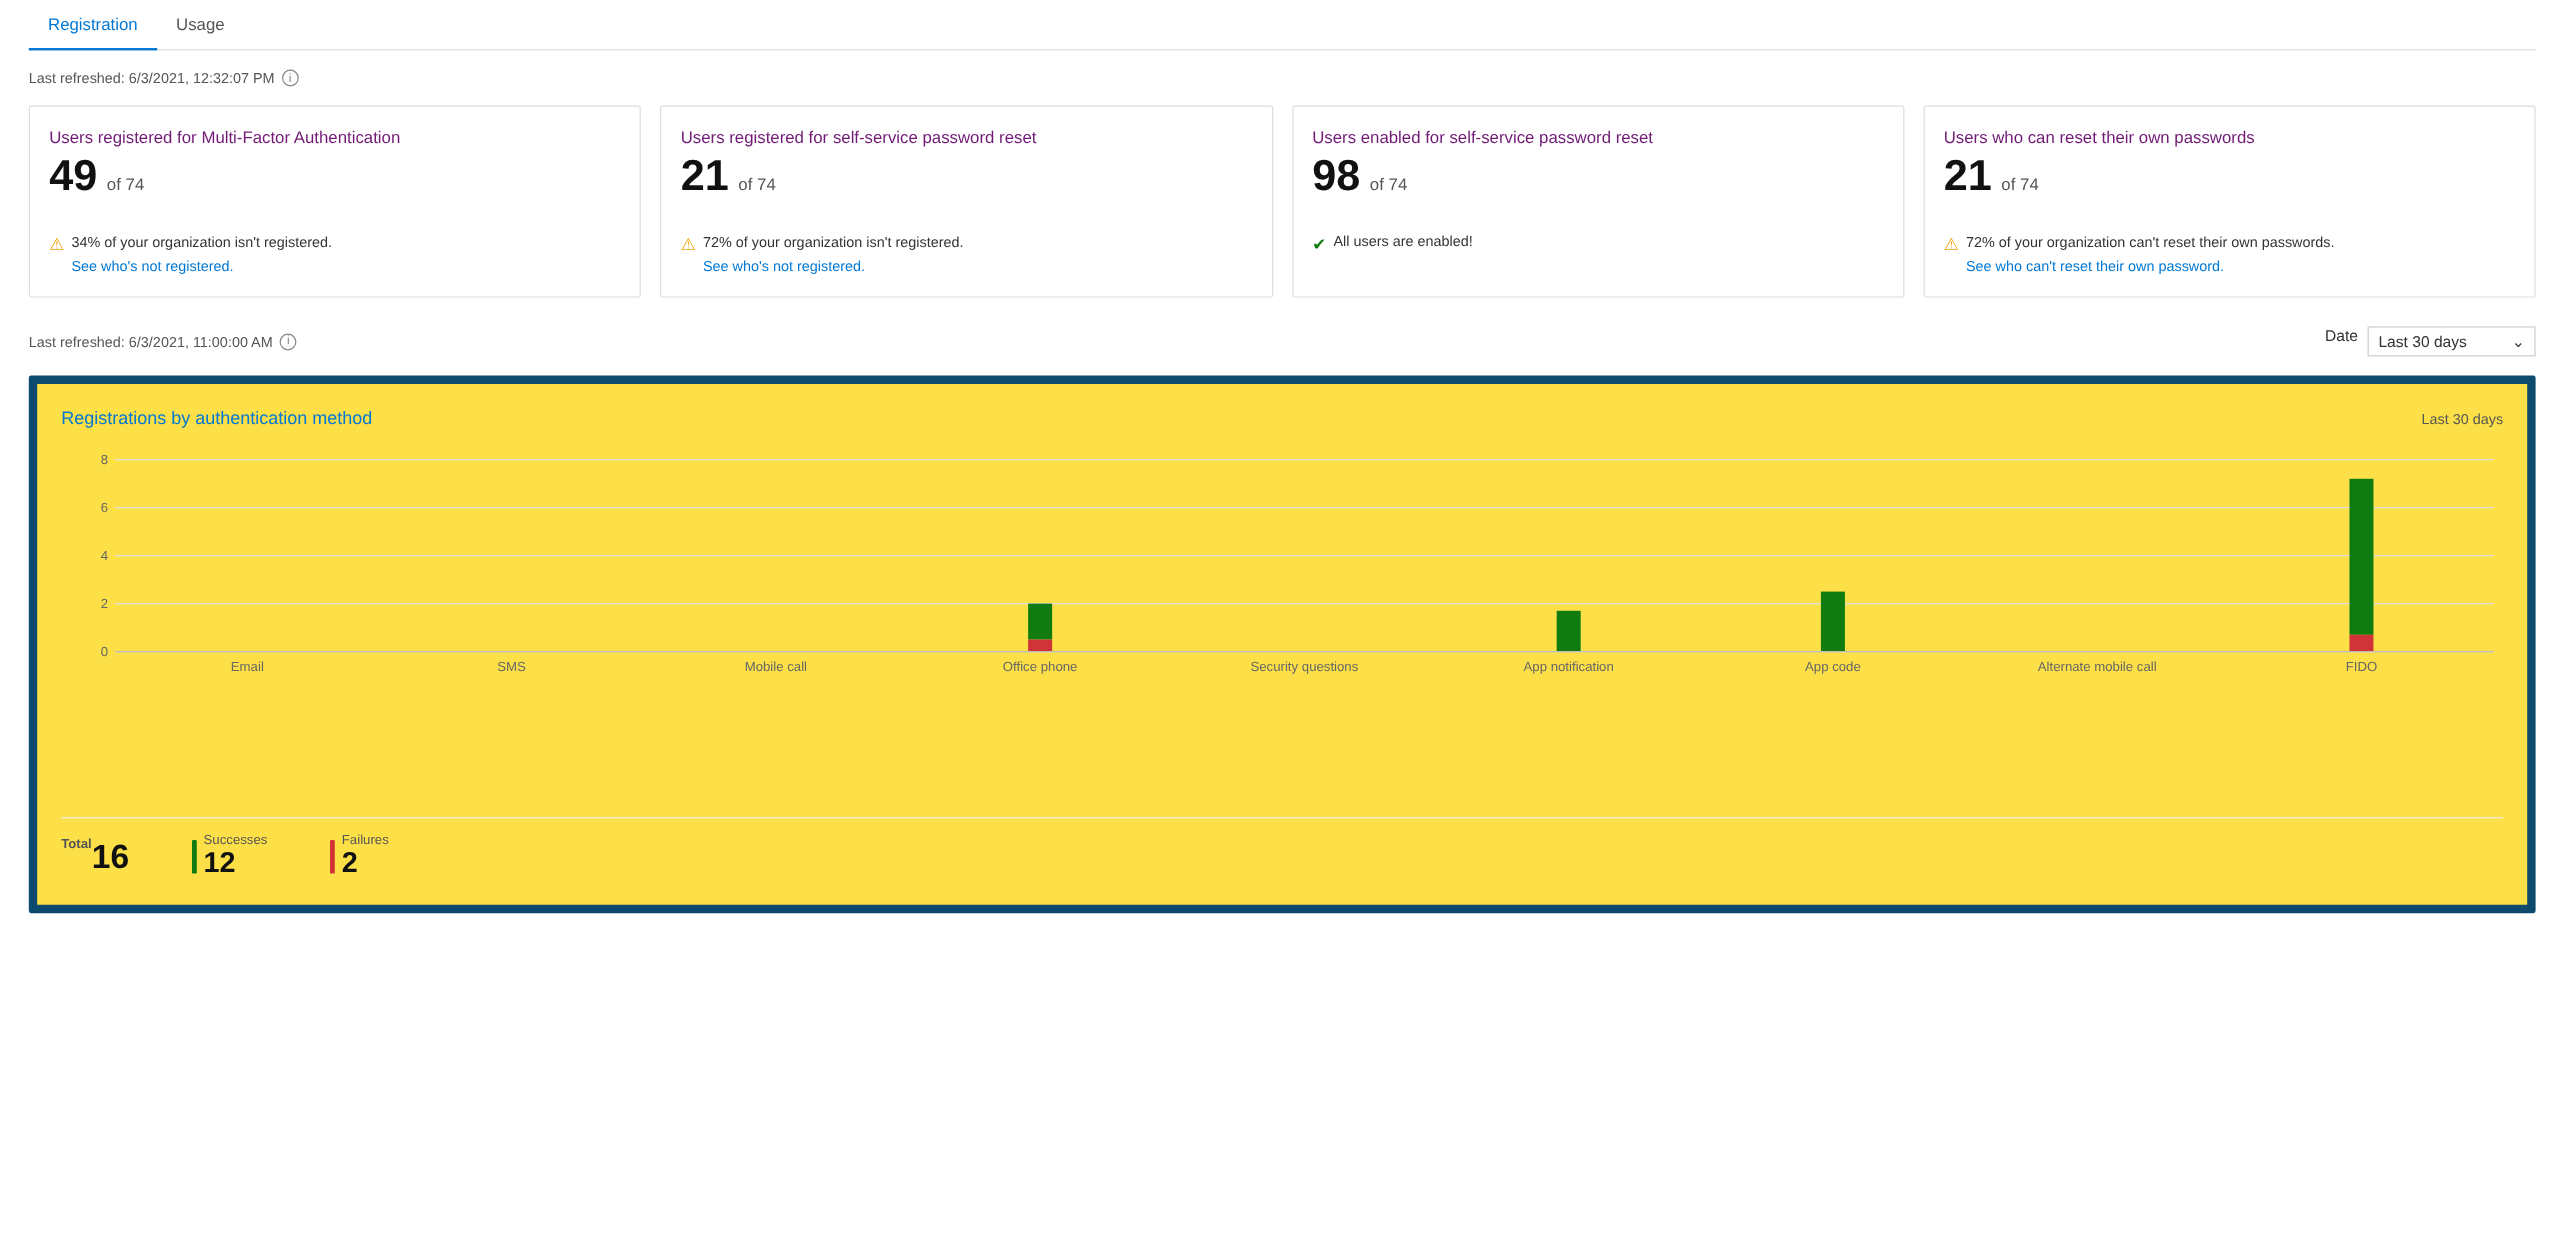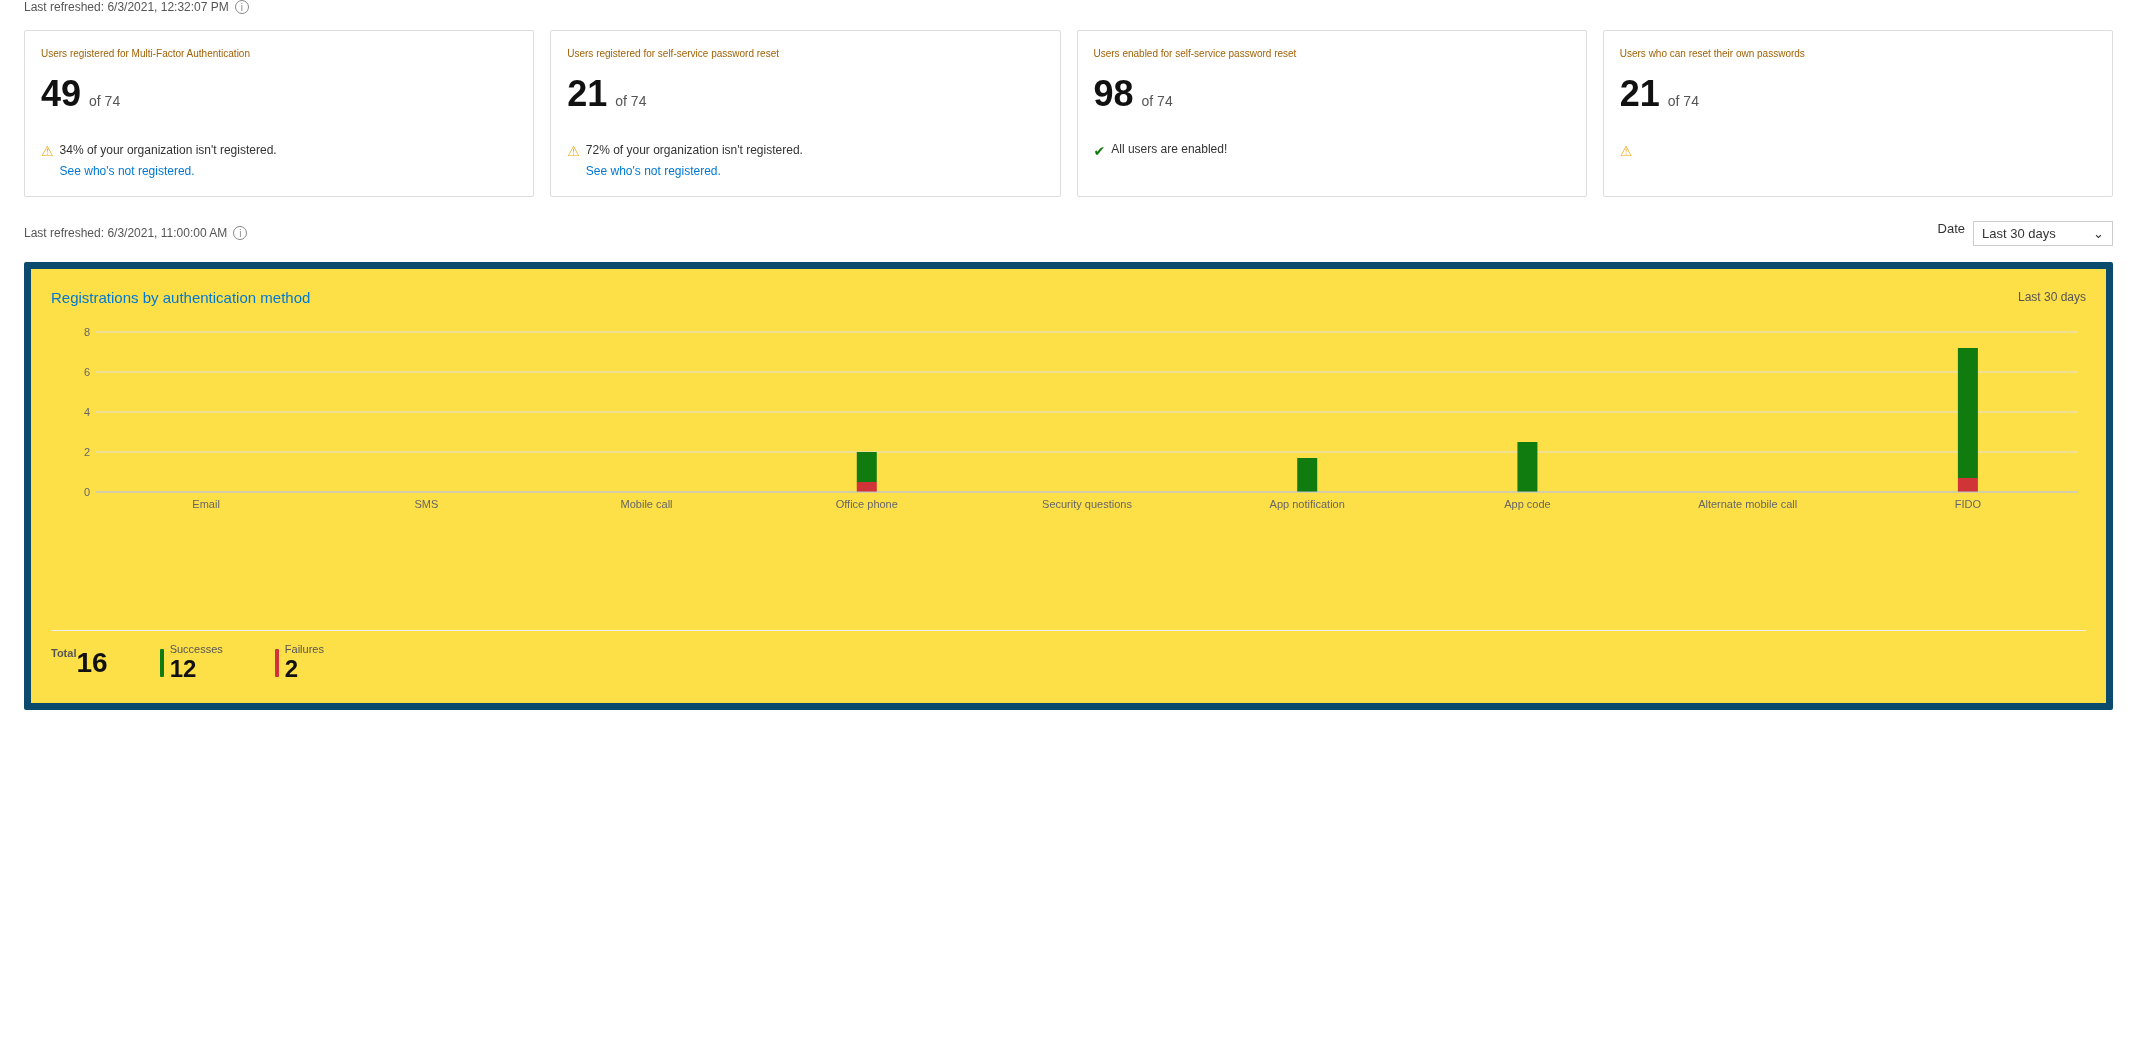--- a/index.html
+++ b/index.html
@@ -12,21 +12,21 @@
     .tab { padding: 12px 16px; cursor: pointer; font-size: 14px; color: #555; border-bottom: 2px solid transparent; margin-bottom: -1px; }
     .tab.active { color: #0078d4; border-bottom: 2px solid #0078d4; font-weight: 500; }
     
     
     .refresh-line { font-size: 12px; color: #555; margin-bottom: 16px; display: flex; gap: 6px; }
     .info-icon { width: 14px; height: 14px; border-radius: 50%; border: 1px solid #888; display: inline-flex; align-items: center; justify-content: center; font-size: 10px; color: #888; cursor: pointer; flex-shrink: 0; }
     
     
     .cards-row { display: grid; grid-template-columns: repeat(4, 1fr); gap: 16px; margin-bottom: 24px; }
     .card { border: 1px solid #ddd; border-radius: 2px; padding: 16px; background: #fff; }
-    .card-title { color: #a16207; font-size: 10px; margin-bottom: 12px; line-height: 1.4; }
+    .card-title { color: #701a75; font-size: 14px; line-height: 1.4; }
     .card-count { display: flex; align-items: baseline; gap: 8px; margin-bottom: 27px; }
     .card-count .big { font-size: 36px; font-weight: 700; color: #111; }
     .card-count .of { font-size: 14px; color: #555; }
     .card-warning { display: flex; align-items: flex-start; gap: 6px; font-size: 12px; color: #333; }
     .warn-icon { color: #f0a30a; font-size: 14px; flex-shrink: 0; margin-top: 1px; }
     .card-warning-text { line-height: 1.4; }
     .card-link { color: #0078d4; cursor: pointer; text-decoration: none; display: block; margin-top: 4px; font-size: 12px; }
     .success-icon { color: #107c10; font-size: 14px; flex-shrink: 0; margin-top: 1px; }
     
     
@@ -55,20 +55,24 @@
     .legend-bar.failure { background: #d13438; }
     .legend-text { display: flex; flex-direction: column; }
     .legend-label { font-size: 11px; color: #555; }
     .legend-value { font-size: 24px; font-weight: 700; color: #111; }
   </style>
 </head>
 <body>
 
 <div class="page">
 
+  <div class="tabs">
+    <div class="tab active">Registration</div>
+    <div class="tab">Usage</div>
+  </div>
 
   <div class="refresh-line">
     <span>Last refreshed: 6/3/2021, 12:32:07 PM</span>
     <span class="info-icon">i</span>
   </div>
 
   <div class="cards-row">
   <div class="card">
       <div class="card-title">Users registered for Multi-Factor Authentication</div>
       <div class="card-count">
@@ -113,20 +117,24 @@
     </div>
       <div class="card">
       <div class="card-title">Users who can reset their own passwords</div>
       <div class="card-count">
         <span class="big">21</span>
         <span class="of">of 74</span>
       </div>
 
         <div class="card-warning">
           <span class="warn-icon">⚠</span>
+          <div class="card-warning-text">
+            <span>72% of your organization can't reset their own passwords.</span>
+            <a class="card-link">See who can't reset their own password.</a>
+          </div>
         </div>
     </div>
     </div>
 
   <div class="second-bar">
     <div class="refresh-line" style="margin-bottom:0;">
       <span>Last refreshed: 6/3/2021, 11:00:00 AM</span>
       <span class="info-icon">i</span>
     </div>
     <div class="date-filter">

